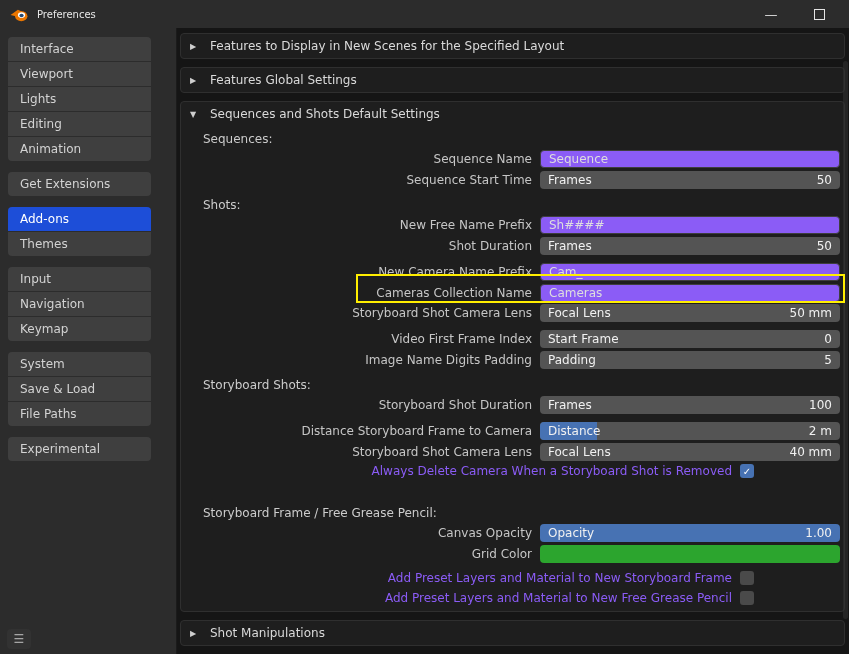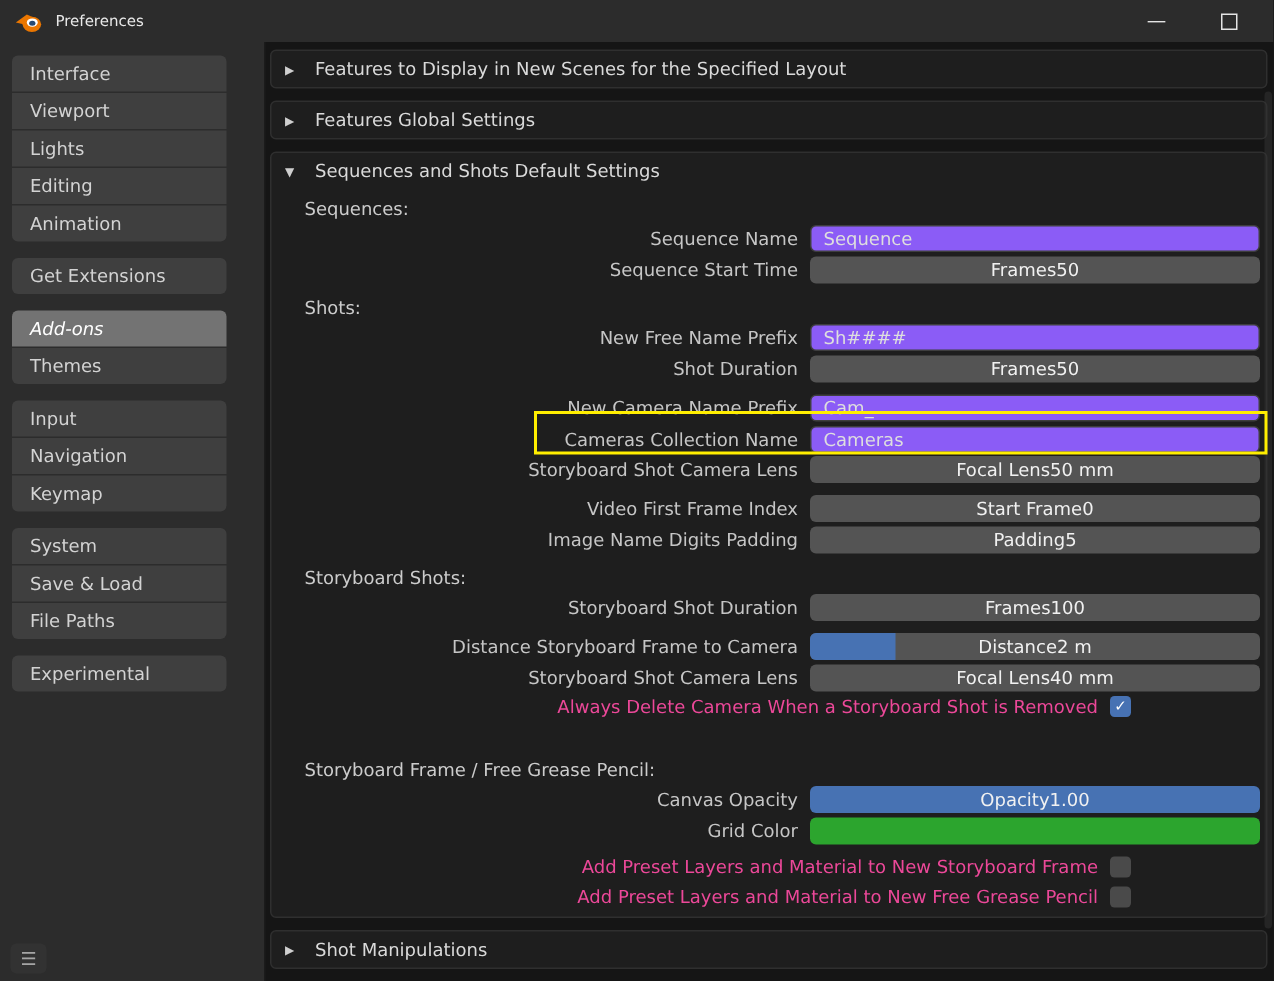--- a/index.html
+++ b/index.html
@@ -32,21 +32,21 @@
     background: #2c2c2c; border-right: 1px solid #1b1b1b; padding: 9px 0 0 8px;
   }
   .nav-group { width: 143px; margin-bottom: 11px; }
   .nav-item {
     height: 24px; margin-bottom: 1px; background: #3f3f3f; color: #d3d3d3;
     line-height: 24px; padding-left: 12px; cursor: default;
   }
   .nav-group .nav-item:first-child { border-radius: 4px 4px 0 0; }
   .nav-group .nav-item:last-child { border-radius: 0 0 4px 4px; margin-bottom: 0; }
   .nav-group .nav-item:only-child { border-radius: 4px; }
-  .nav-item.active { background: #737373; color: #ffffff; font-style: italic; }
+  .nav-item.active { background: #1d4ed8; color: #ffffff; }
   .menu-btn {
     position: absolute; left: 7px; bottom: 5px; width: 24px; height: 20px;
     background: #323232; border-radius: 4px; color: #a5a5a5;
     display: flex; align-items: center; justify-content: center; font-size: 12px;
   }
   
   .main {
     position: absolute; left: 177px; top: 28px; width: 672px; height: 626px;
     background: #151515; padding-top: 5px; overflow: hidden;
   }
@@ -65,33 +65,33 @@
   .row { display: flex; align-items: center; height: 19px; margin-top: 2px; padding-right: 4px; }
   .row.gap { margin-top: 7px; }
   .row-label { flex: 1; text-align: right; padding-right: 8px; color: #c6c6c6; white-space: nowrap; }
   .field { width: 300px; height: 18px; border-radius: 4px; position: relative; overflow: hidden; }
   .field.text {
     background: #8b5cf6; border: 1px solid #3e3e3e; color: #dedede;
     line-height: 16px; padding: 0 8px; white-space: nowrap;
   }
   .field.slider {
     background: #545454; color: #f1f1f1; display: flex; align-items: center;
-    justify-content: center; padding: 0 20px; line-height: 18px;
+    justify-content: space-between; padding: 0 8px; line-height: 18px;
   }
   .field.slider.full { background: #4772b3; }
   .slider-fill {
     position: absolute; left: 0; top: 0; bottom: 0; background: #4772b3; z-index: 0;
   }
   .slider-name, .slider-value { position: relative; z-index: 1; }
   .swatch { width: 300px; height: 18px; border-radius: 4px; }
   .row-check { display: flex; align-items: center; height: 14px; }
   .row-check.mt8 { margin-top: 8px; }
   .row-check.mt6 { margin-top: 6px; }
   .row-check.mt3 { margin-top: 3px; }
-  .check-label { flex: 1; text-align: right; padding-right: 8px; color: #ec4899; white-space: nowrap; }
+  .check-label { flex: 1; text-align: right; padding-right: 8px; color: #8b5cf6; white-space: nowrap; }
   .checkbox {
     width: 14px; height: 14px; border-radius: 3px; background: #4a4a4a;
     display: flex; align-items: center; justify-content: center;
     font-size: 10px; color: #ffffff;
   }
   .checkbox.checked { background: #4772b3; }
   .check-spacer { width: 90px; }
   
   .highlight-box {
     position: absolute; left: 356px; top: 274px; width: 489px; height: 29px;

